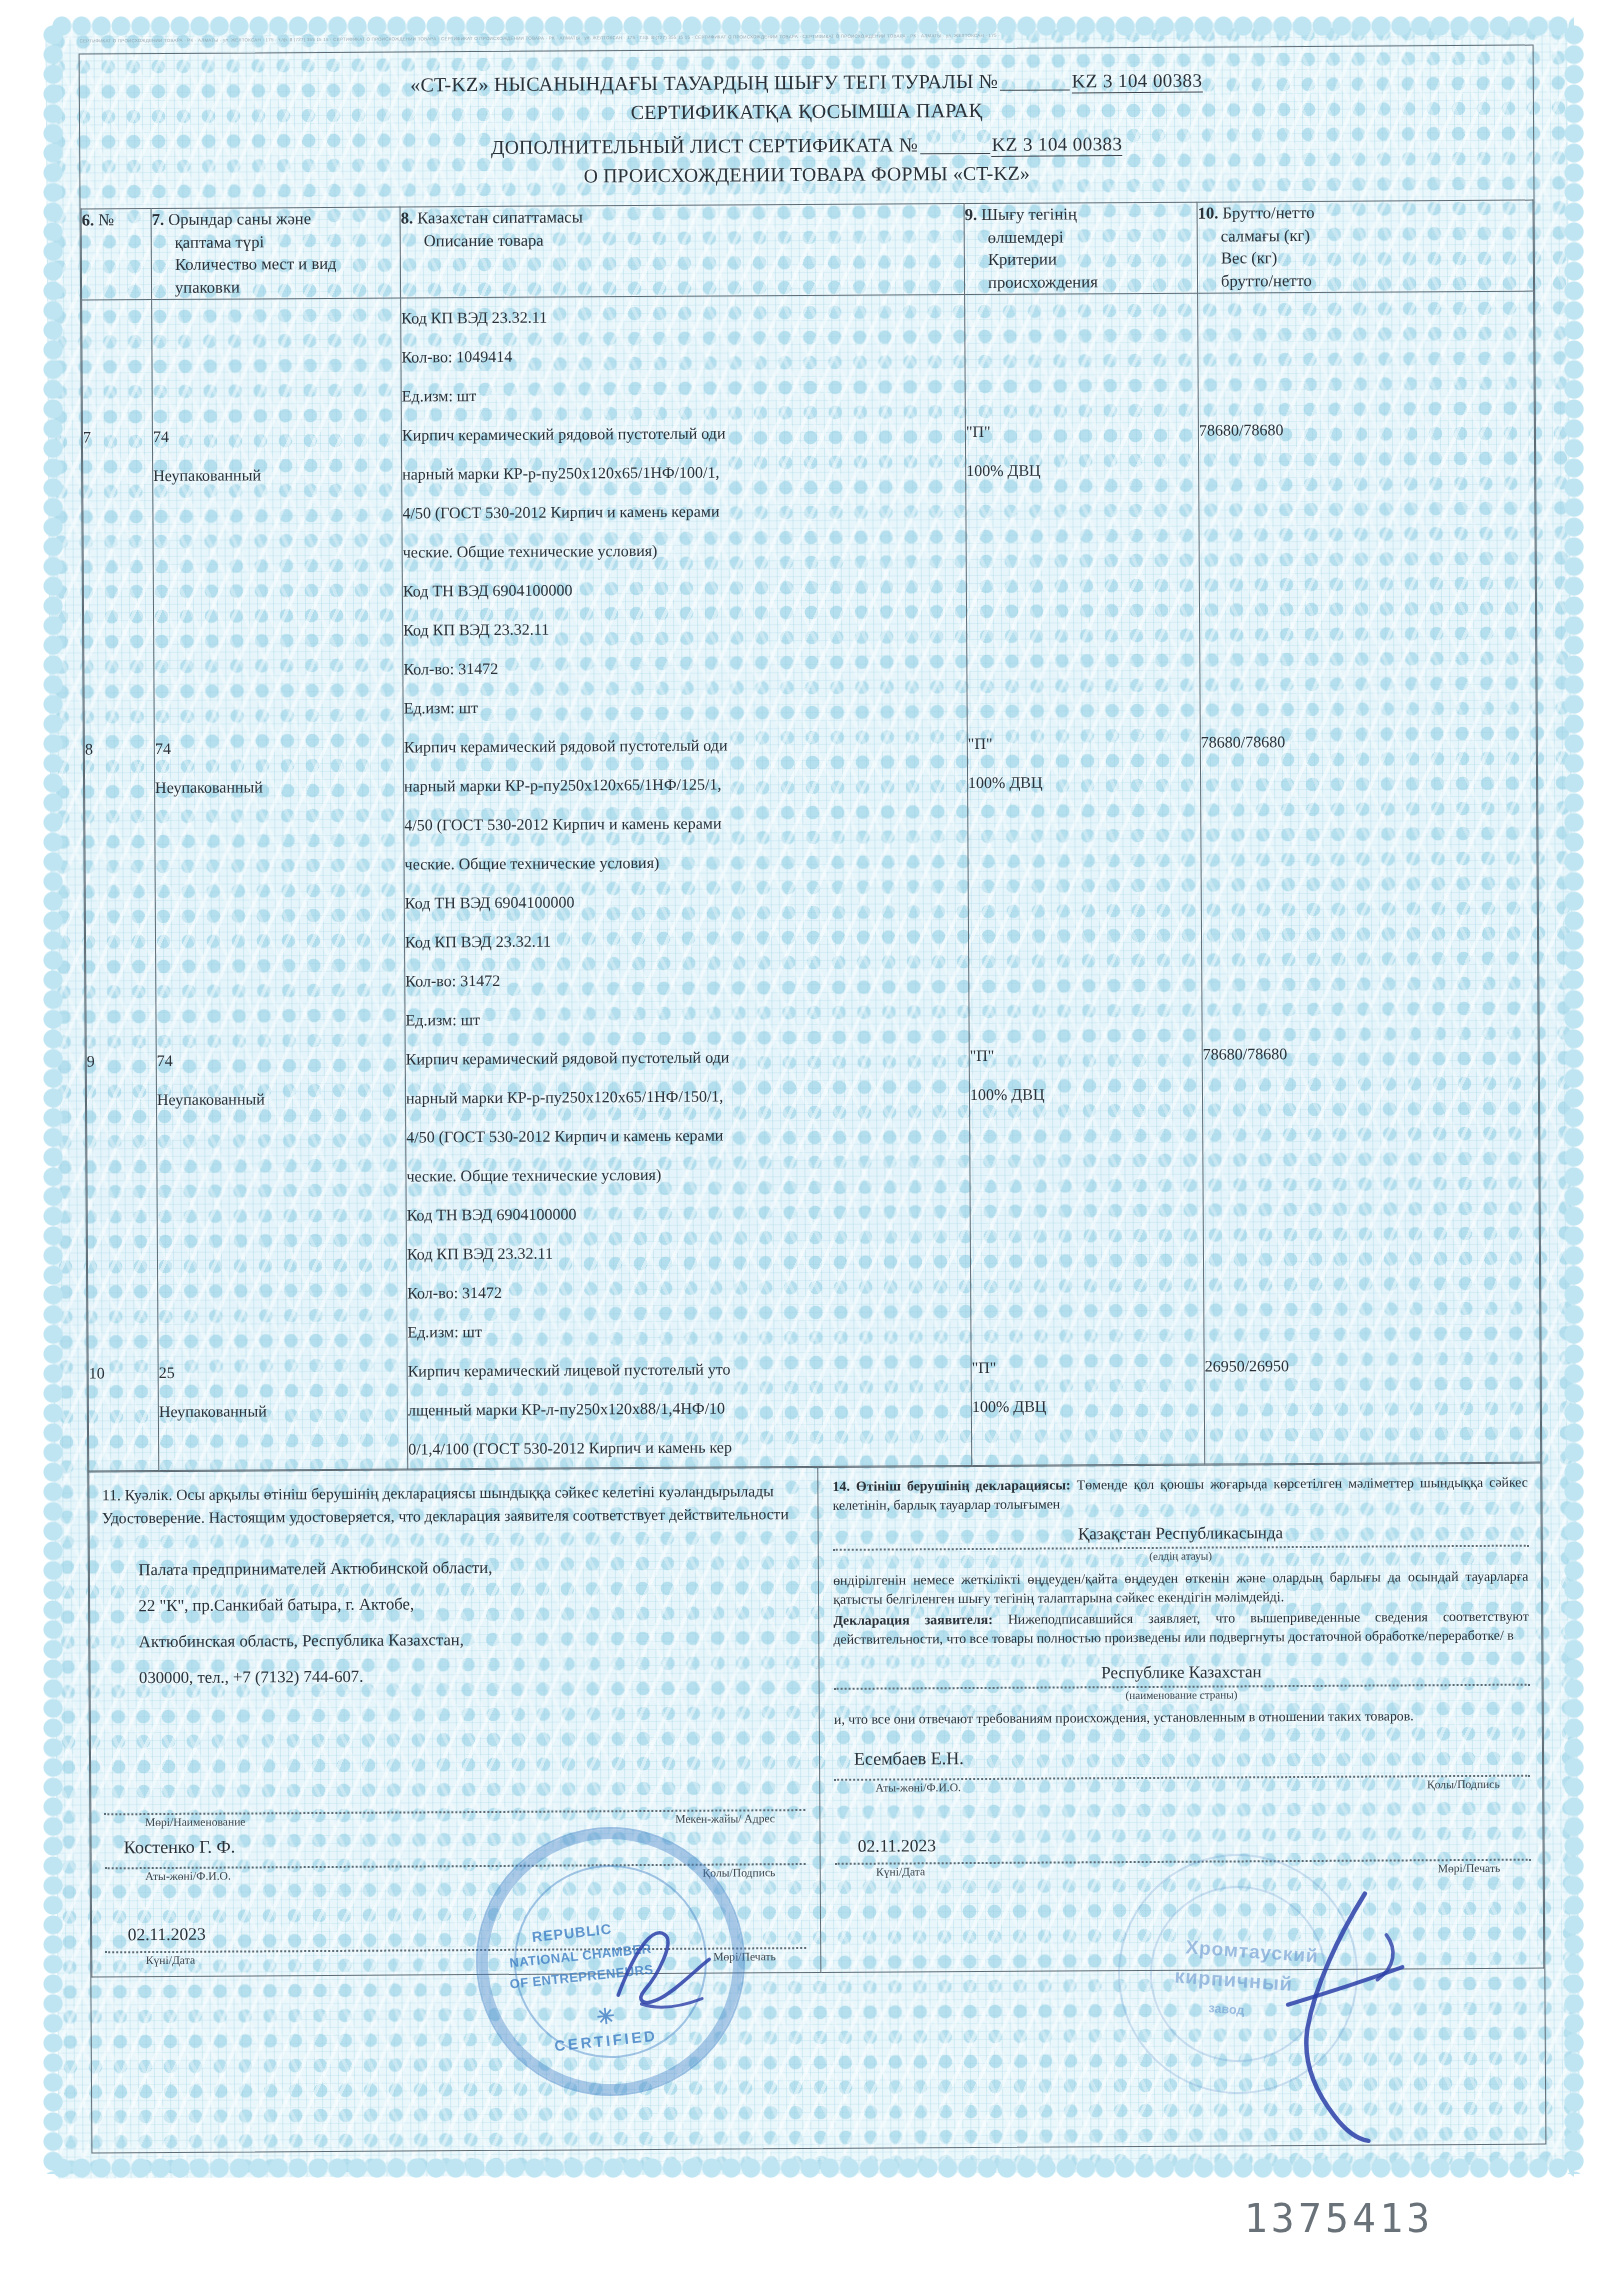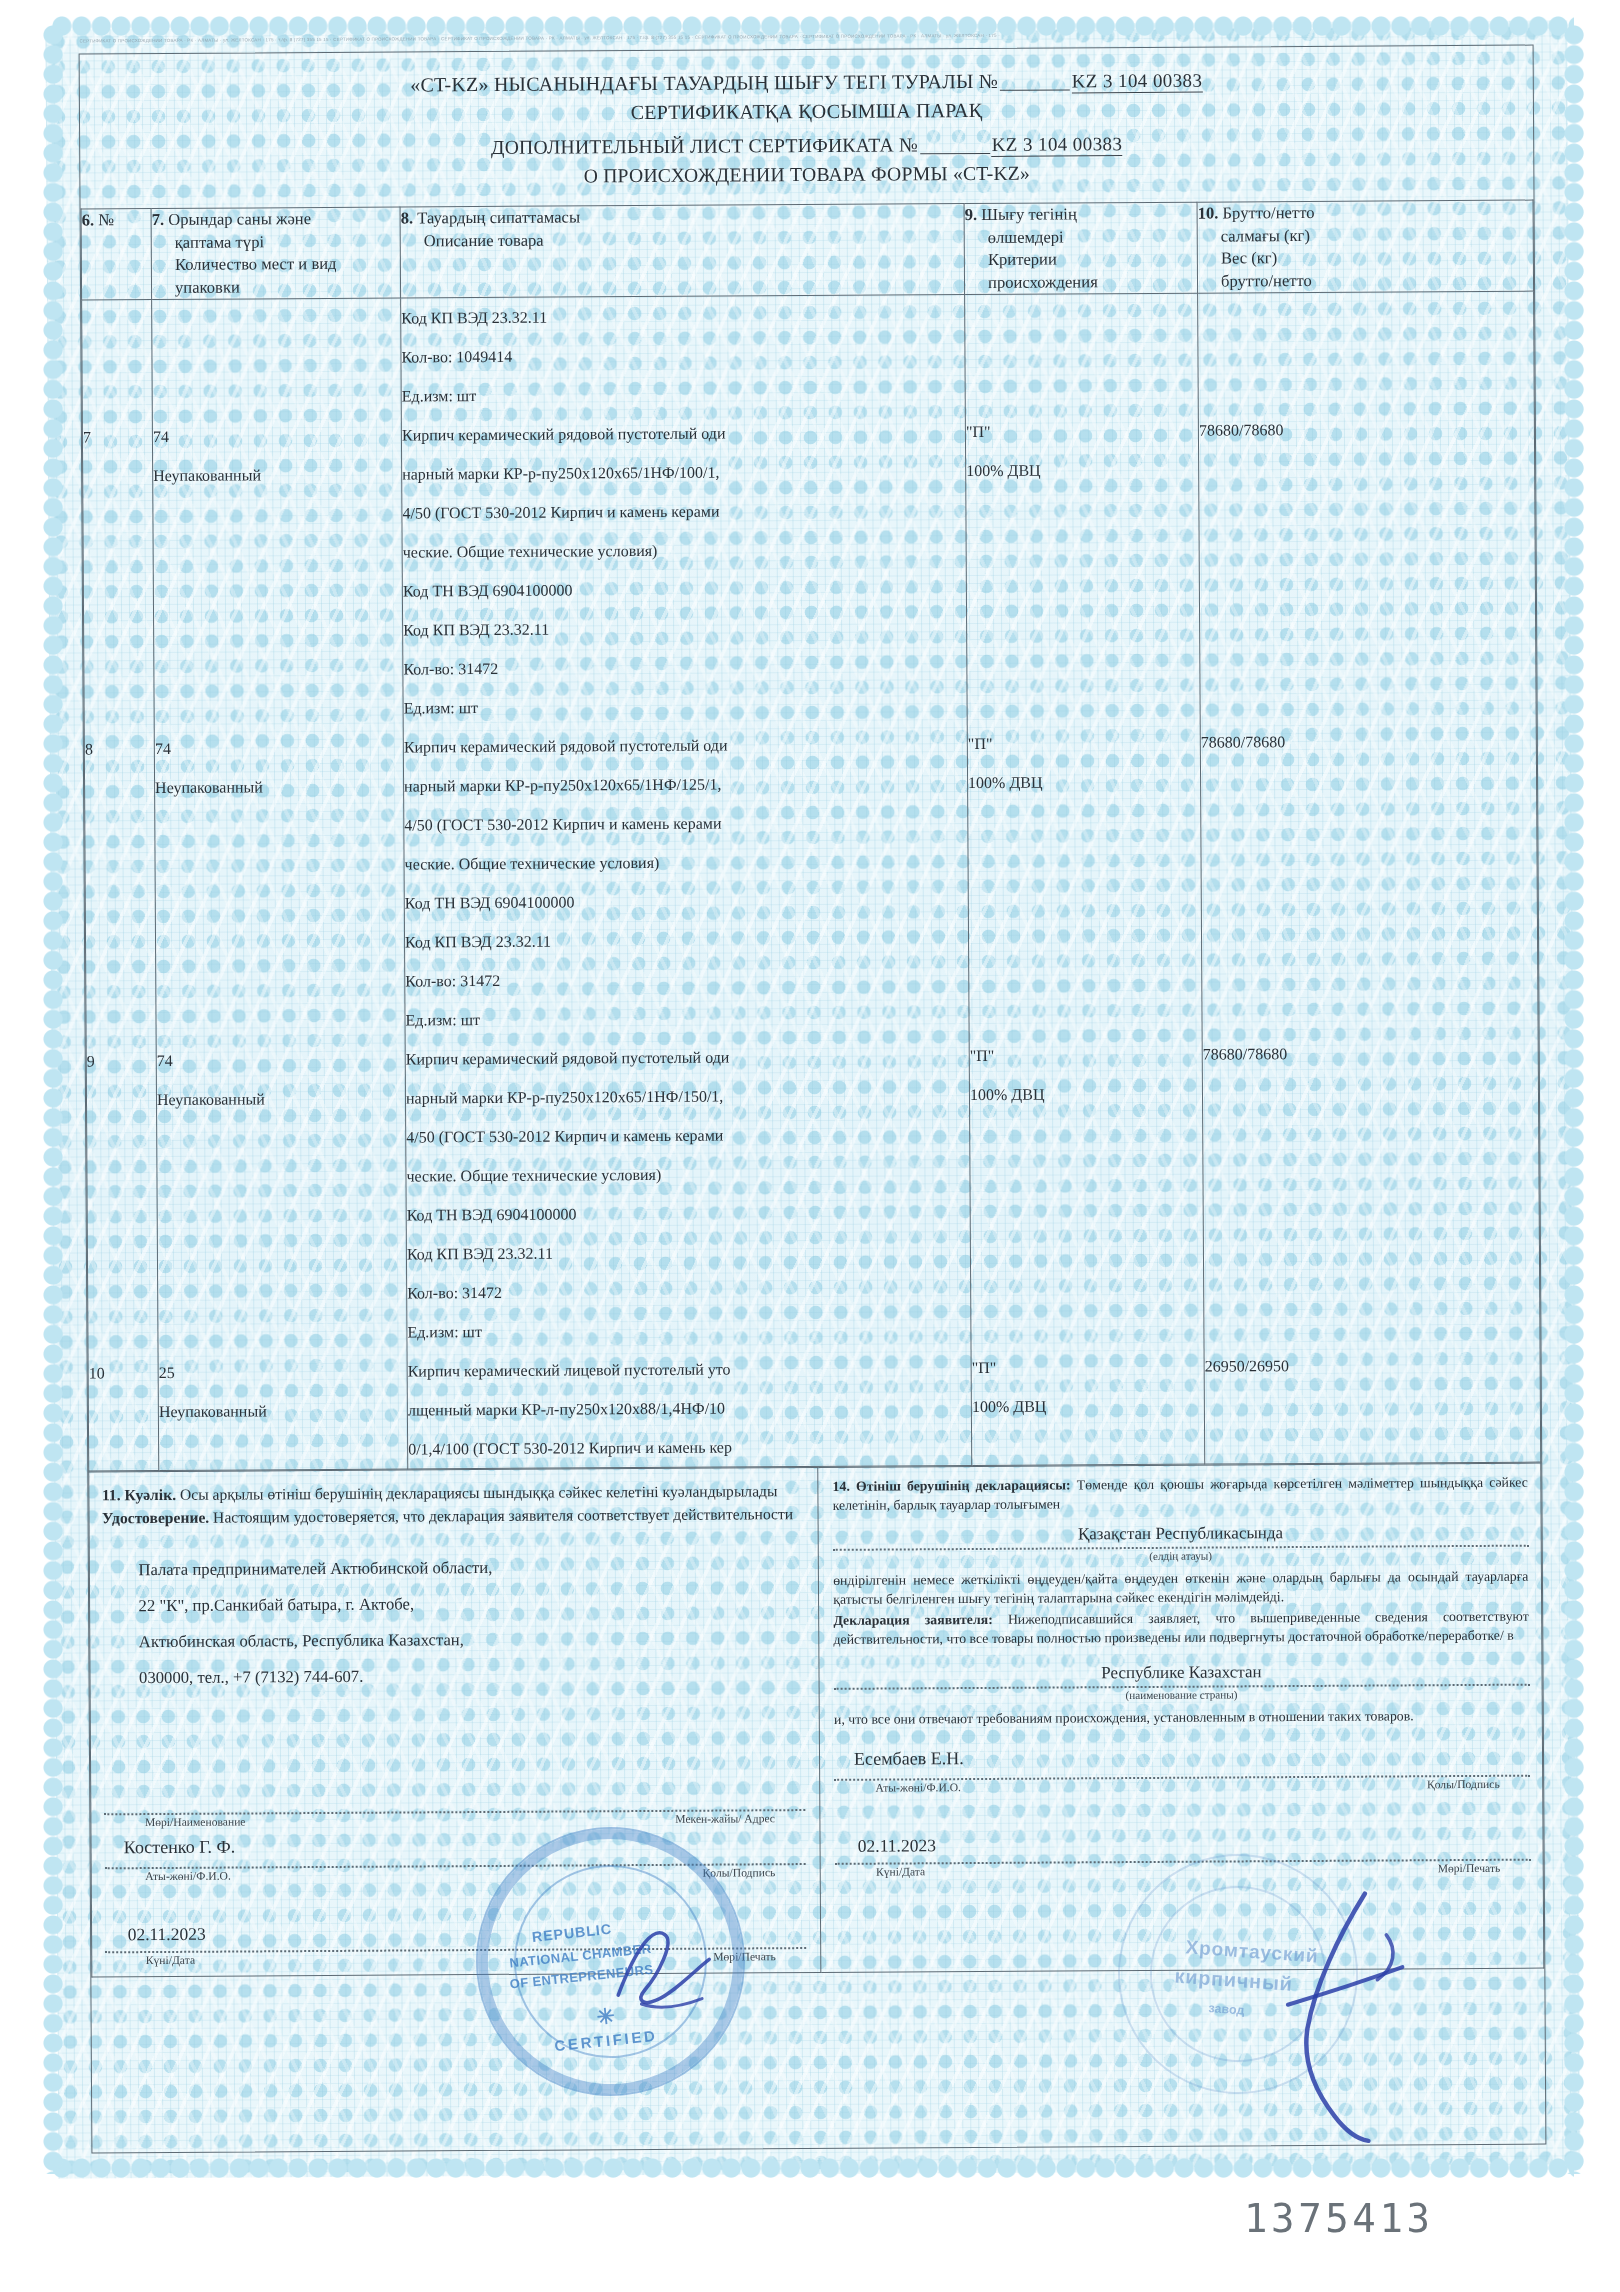--- a/index.html
+++ b/index.html
@@ -109,21 +109,21 @@
   table.bottom > tbody > tr > td{
     border:0.9px solid #5d6b75; vertical-align:top; padding:0;
   }
   .s11{ width:50.2%; }
   .s12{ width:49.8%; }
 
   .s11-pad{ padding:10.7px 14.3px 9px 12.5px; }
   .s12-pad{ padding:9px 12.5px 9px 14.3px; }
 
   .p11{ font-size:15.6px; line-height:23px; text-align:justify; }
-  .p11 b{ font-weight:bold; }
+  .p11 b{ font-weight:normal; }
   .addr{ font-size:16.7px; line-height:36px; padding-left:36px; margin-top:23px; }
 
   .p12{ font-size:13.8px; line-height:19px; text-align:justify; }
   .p12 b{ font-weight:bold; }
   .ctr{ text-align:center; font-size:17px; line-height:23px; margin-top:9px;}
   .dotline{
     border-top:2px dotted #5d6b75; margin:1.8px 0 0.9px;
     height:0;
   }
   .capt{ text-align:center; font-size:11.2px; color:#3b444c; }
@@ -231,21 +231,21 @@
           </td>
           <td>
             <span class="bn">7.</span>
             <span>Орындар саны және</span>
             <span class="ind">қаптама түрі</span>
             <span class="ind">Количество мест и вид</span>
             <span class="ind">упаковки</span>
           </td>
           <td>
             <span class="bn">8.</span>
-            <span>Тауардың сипаттамасы</span>
+            <span>Казахстан сипаттамасы</span>
             <span class="ind">Описание товара</span>
           </td>
           <td>
             <span class="bn">9.</span>
             <span>Шығу тегінің</span>
             <span class="ind">өлшемдері</span>
             <span class="ind">Критерии</span>
             <span class="ind">происхождения</span>
           </td>
           <td>

